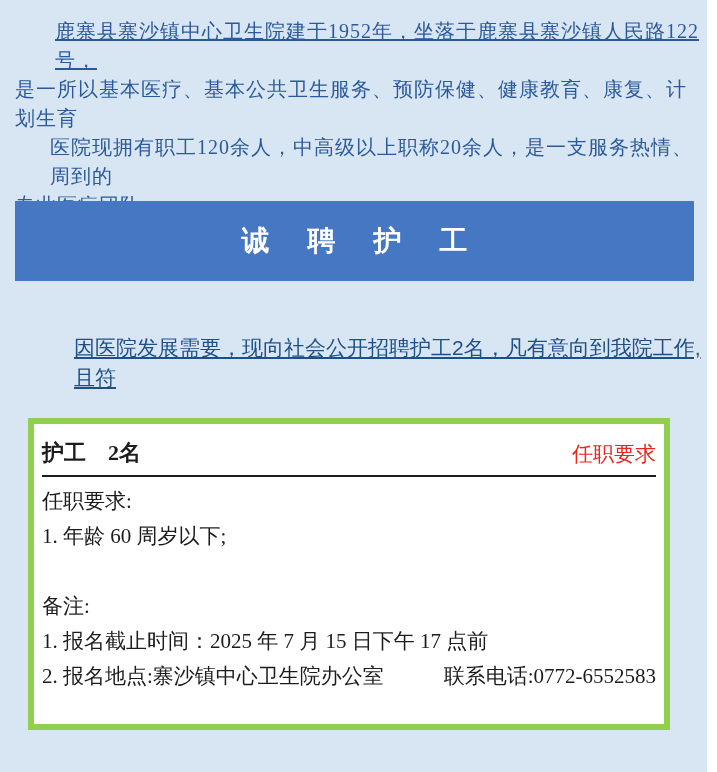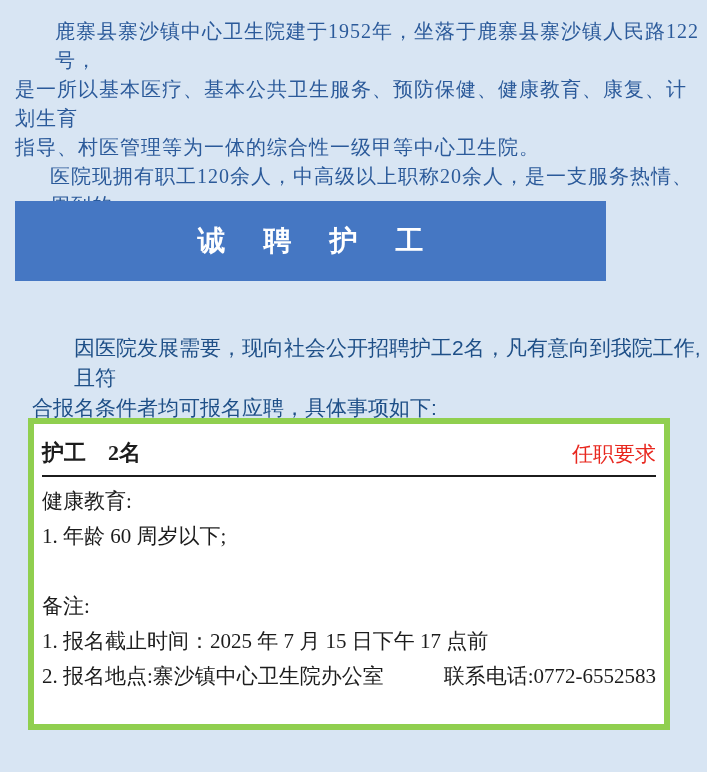--- a/index.html
+++ b/index.html
@@ -20,27 +20,27 @@
   
   .about {
     position: absolute;
     left: 15px; top: 17px;
     width: 686px;
     font-size: 20px;
     line-height: 29px;
     color: #2b5a9a;
     letter-spacing: 1px;
   }
-  .ind-2em { padding-left: 40px; }
+  .ind-2em { padding-left: 40px; text-decoration: underline; }
   .ind-175 { padding-left: 35px; }
   
   .banner {
     position: absolute;
     left: 15px; top: 201px;
-    width: 591px; height: 80px;
+    width: 679px; height: 80px;
     background: #4577c3;
     display: flex;
     align-items: center;
     justify-content: center;
   }
   .banner-text {
     color: #ffffff;
     font-family: "Liberation Sans", sans-serif;
     font-weight: bold;
     font-size: 28px;
@@ -105,42 +105,40 @@
   }
 </style>
 </head>
 <body>
 
 <div class="right-strip"></div>
 
 <div class="about">
   <div class="ind-2em">鹿寨县寨沙镇中心卫生院建于1952年，坐落于鹿寨县寨沙镇人民路122号，</div>
   <div>是一所以基本医疗、基本公共卫生服务、预防保健、健康教育、康复、计划生育</div>
-  <div>指导、村医管理等为一体的综合性一级甲等中心卫生院。</div>
   <div class="ind-175">医院现拥有职工120余人，中高级以上职称20余人，是一支服务热情、周到的</div>
   <div>专业医疗团队。</div>
 </div>
 
 <div class="banner">
   <span class="banner-text">诚聘护工</span>
 </div>
 
 <div class="intro">
   <div class="ind-2em">因医院发展需要，现向社会公开招聘护工2名，凡有意向到我院工作,且符</div>
-  <div>合报名条件者均可报名应聘，具体事项如下:</div>
 </div>
 
 <div class="job-card">
   <div class="card-header">
     <span class="job-title">护工　2名</span>
     <span class="salary">任职要求</span>
   </div>
   <div class="card-divider"></div>
   <div class="card-rows">
-    <div>健康教育:</div>
+    <div>任职要求:</div>
     <div>1. 年龄 60 周岁以下;</div>
     <div class="blank-row"></div>
     <div>备注:</div>
     <div>1. 报名截止时间：2025 年 7 月 15 日下午 17 点前</div>
     <div class="row-flex">
       <span>2. 报名地点:寨沙镇中心卫生院办公室</span>
       <span>联系电话:0772-6552583</span>
     </div>
   </div>
 </div>

